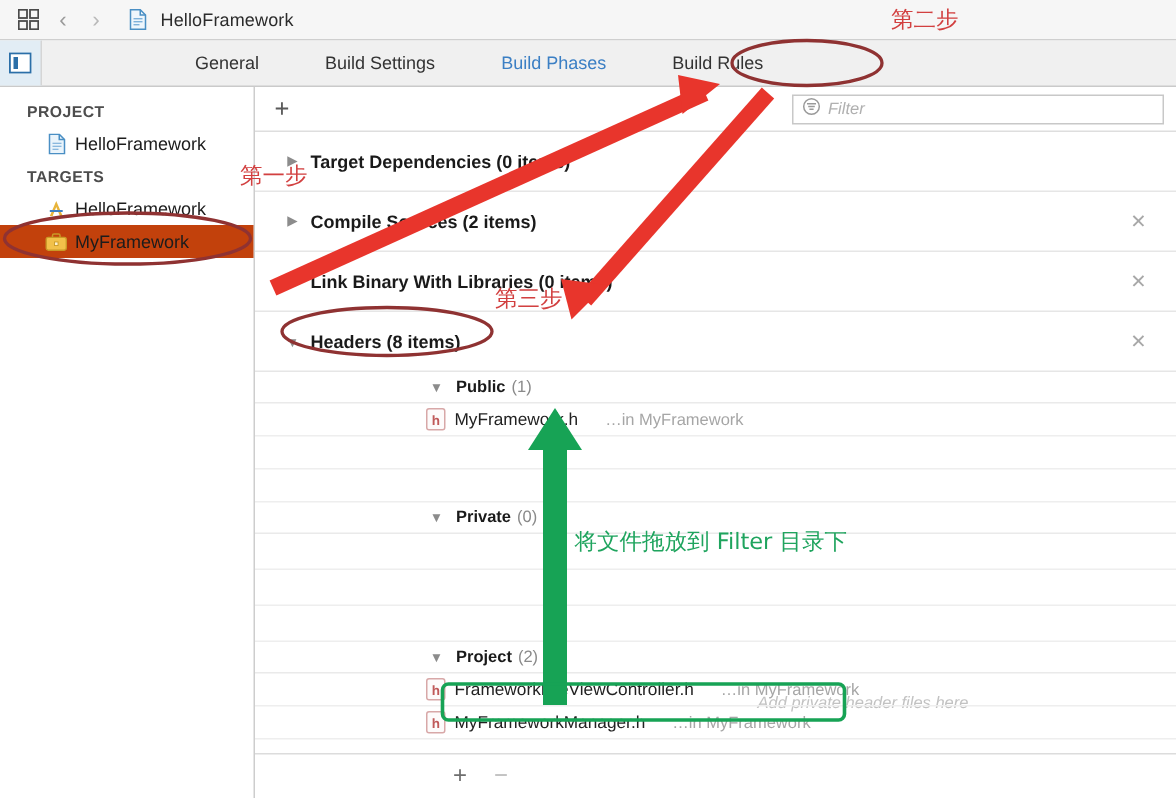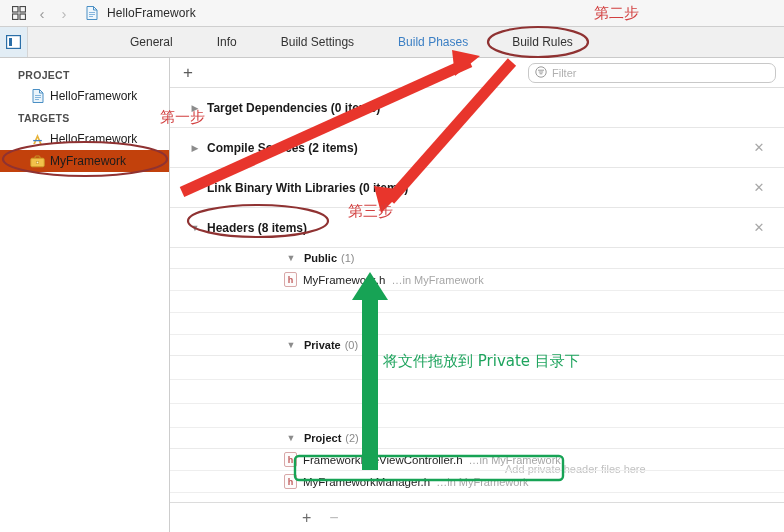--- a/index.html
+++ b/index.html
@@ -119,25 +119,26 @@
     margin-left: 6px;
     display: flex; align-items: center; justify-content: center;
     color: #5a5a5a;
     font-size: 17px;
     font-weight: 300;
   }
   .filter-box {
     position: absolute; right: 8px; top: 5px;
     width: 248px; height: 20px;
     border: 1px solid #c8c8c8;
-    border-radius: 7px;
+    border-radius: 0;
     background: #ffffff;
     display: flex; align-items: center;
     padding-left: 6px;
     gap: 5px;
+    font-style: italic;
   }
   .filter-ph {
     font-size: 11px; color: #b0b0b0;
   }
 
   
   .phases {
     position: relative;
     height: 414px;
     overflow: hidden;
@@ -192,27 +193,28 @@
   .h-ico {
     width: 13px; height: 15px;
     border: 1px solid #d8a8a8;
     border-radius: 2px;
     background: #fdfbfb;
     display: flex; align-items: center; justify-content: center;
     font-size: 9px; font-weight: bold; color: #c05a5a;
     flex: 0 0 13px;
   }
   .file-name { font-size: 11.5px; color: #222222; }
-  .file-loc { font-size: 11px; color: #a6a6a6; margin-left: 0; }
+  .file-loc { font-size: 11px; color: #a6a6a6; margin-left: 12px; }
   .empty-row { height: 22px; border-bottom: 1px solid #eeeeee; }
   .empty-row.tall { height: 24px; }
   .ph-text {
     position: absolute;
     font-size: 11px;
     color: #c2c2c2;
+    font-style: italic;
   }
 
   .bottom-bar {
     position: absolute; left: 0; bottom: 0;
     width: 614px; height: 30px;
     border-top: 1px solid #dcdcdc;
     display: flex; align-items: center;
     padding-left: 132px;
     gap: 18px;
     background: #ffffff;
@@ -271,21 +273,20 @@
 
   <div class="tabbar">
     <div class="panel-toggle">
       <svg width="15" height="14" viewBox="0 0 15 14">
         <rect x="0.5" y="0.5" width="14" height="13" fill="#ffffff" stroke="#2b6fa8" stroke-width="1.4"></rect>
         <rect x="3" y="3" width="3" height="8" fill="#2b6fa8"></rect>
       </svg>
     </div>
     <div class="tabs">
       <div class="tab">General</div>
-      <div class="tab">Info</div>
       <div class="tab">Build Settings</div>
       <div class="tab active">Build Phases</div>
       <div class="tab">Build Rules</div>
     </div>
   </div>
 
   <div class="sidebar">
     <div class="sb-group">PROJECT</div>
     <div class="sb-row">
       <span class="sb-ico">
@@ -432,17 +433,17 @@
 
     <path d="M370,470 L370,295" stroke="#17a355" stroke-width="16" fill="none"></path>
     <path d="M352,300 L370,272 L388,300 Z" fill="#17a355"></path>
 
     <rect x="295" y="456" width="268" height="24" rx="4" fill="none" stroke="#17a355" stroke-width="2.4"></rect>
   </svg>
 
   <div class="overlay">
     <div class="cn-label" style="left:160px; top:108px;">第一步</div>
     <div class="cn-label" style="left:594px; top:4px;">第二步</div>
-    <div class="cn-label" style="left:330px; top:202px;margin-left:18px;">第三步</div>
-    <div class="cn-green" style="left:383px; top:352px;">将文件拖放到 Private 目录下</div>
+    <div class="cn-label" style="left:330px; top:190px;">第三步</div>
+    <div class="cn-green" style="left:383px; top:352px;">将文件拖放到 Filter 目录下</div>
   </div>
 
 </div>
 
 </body></html>

